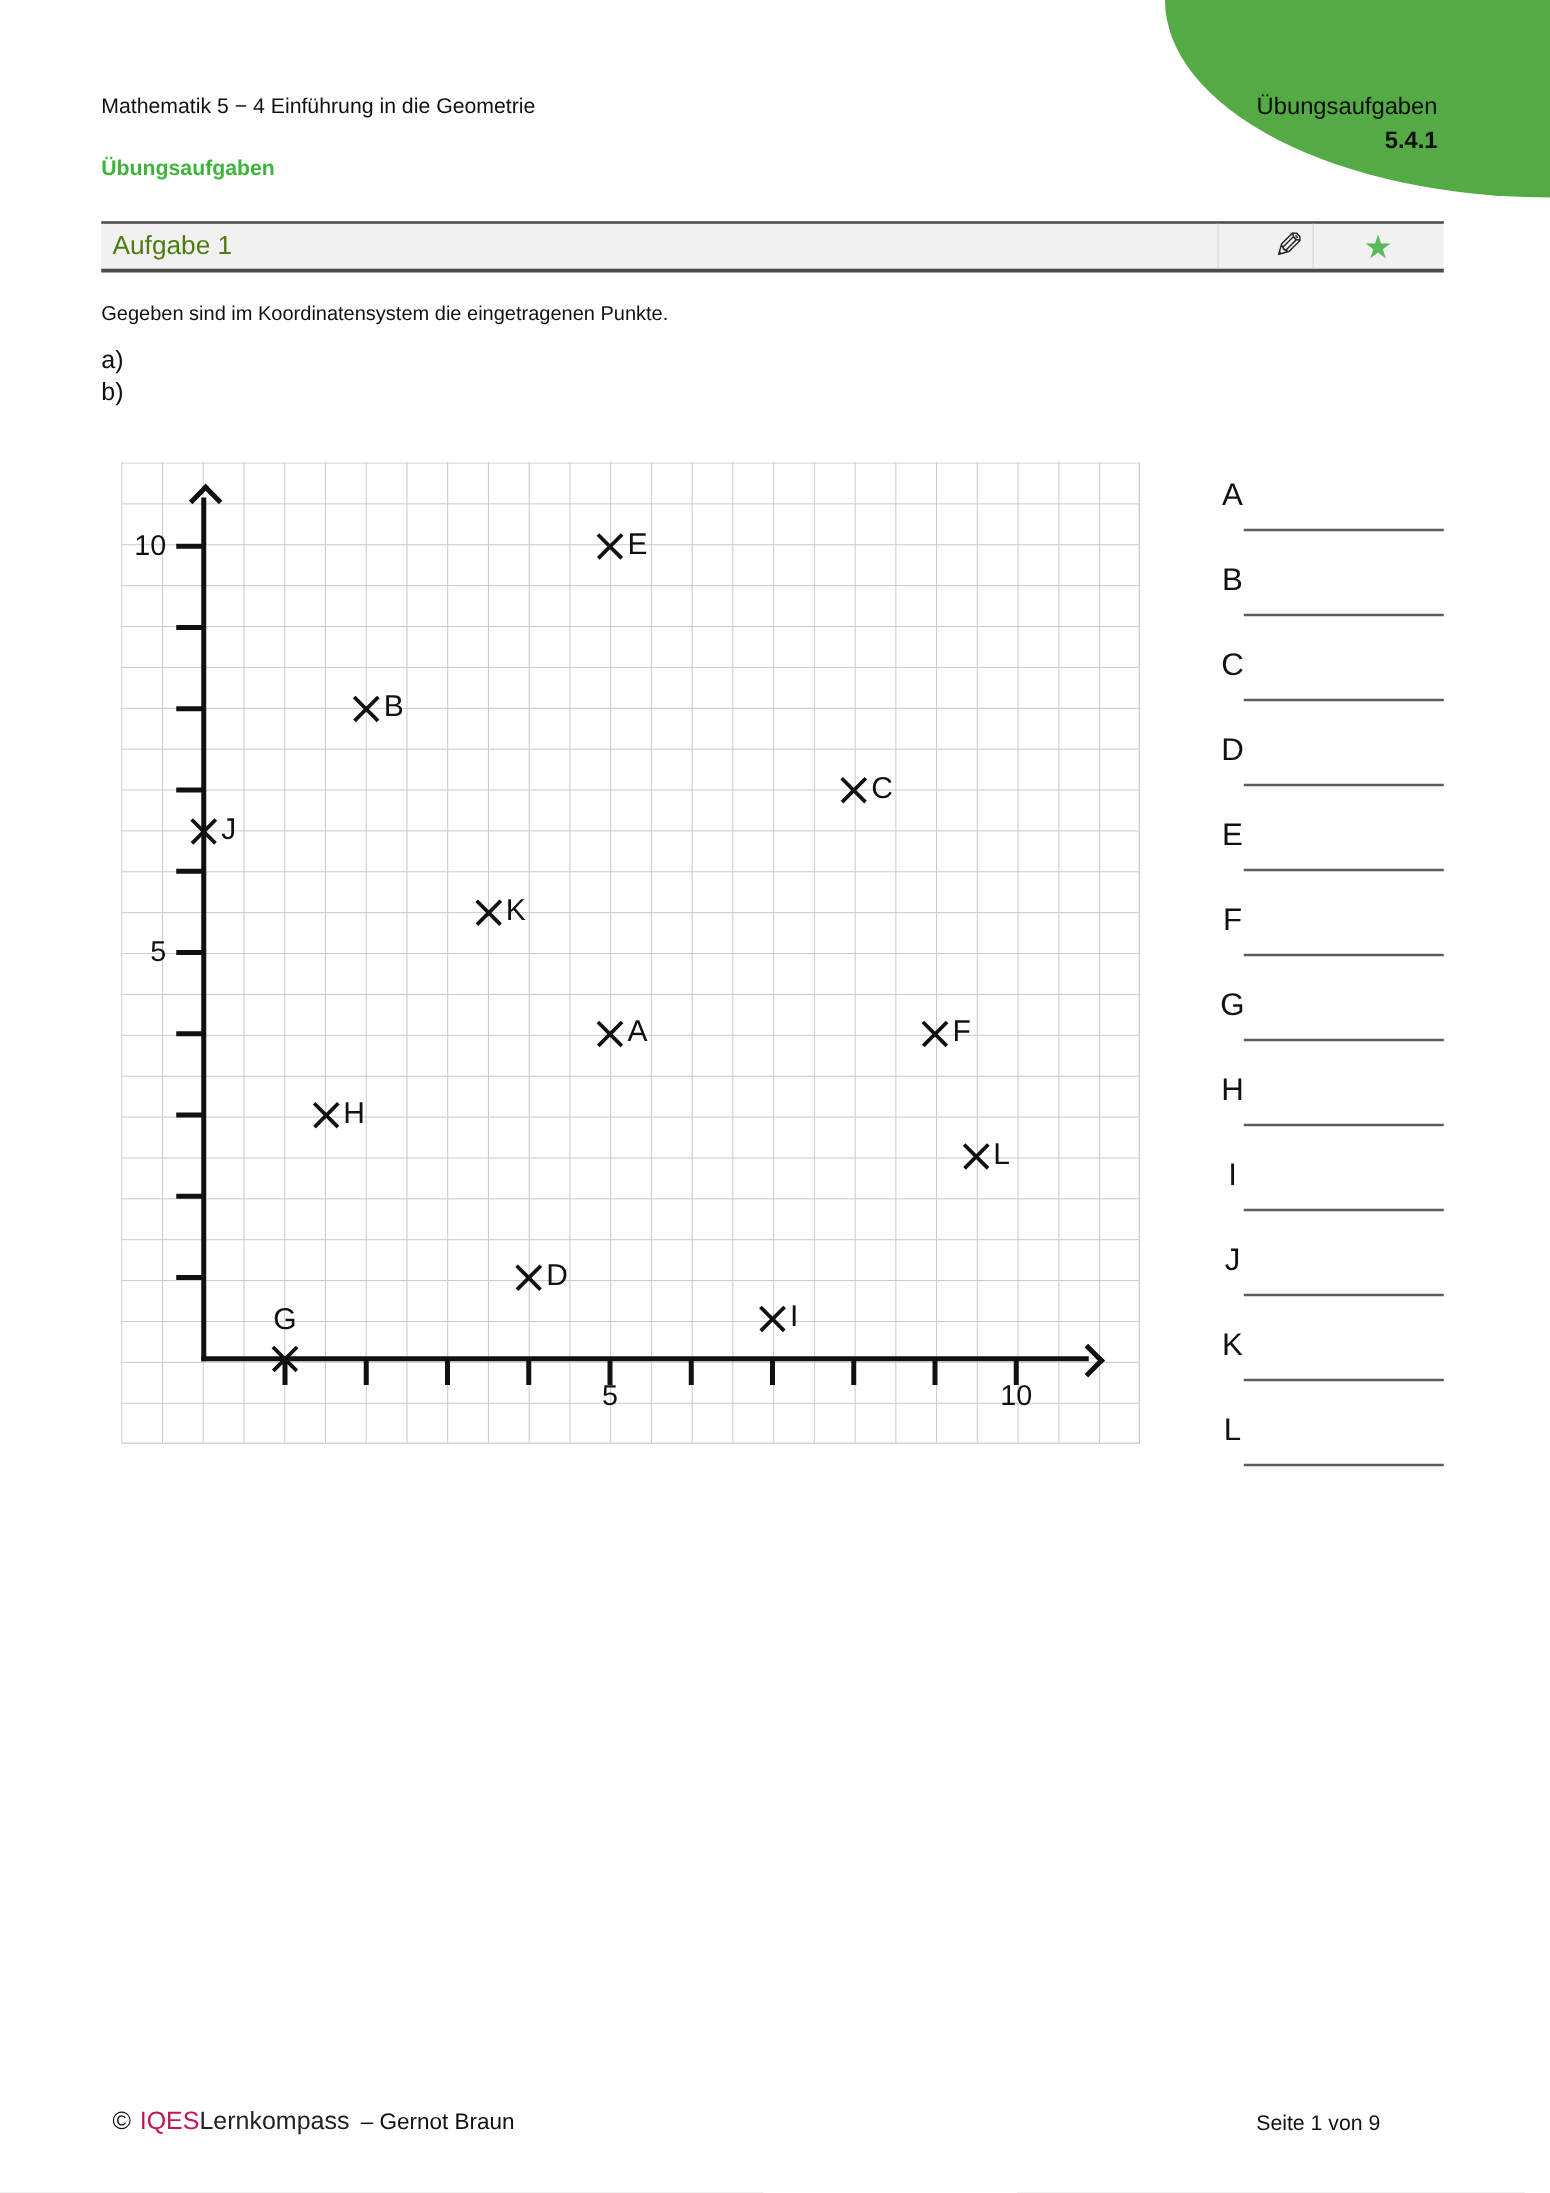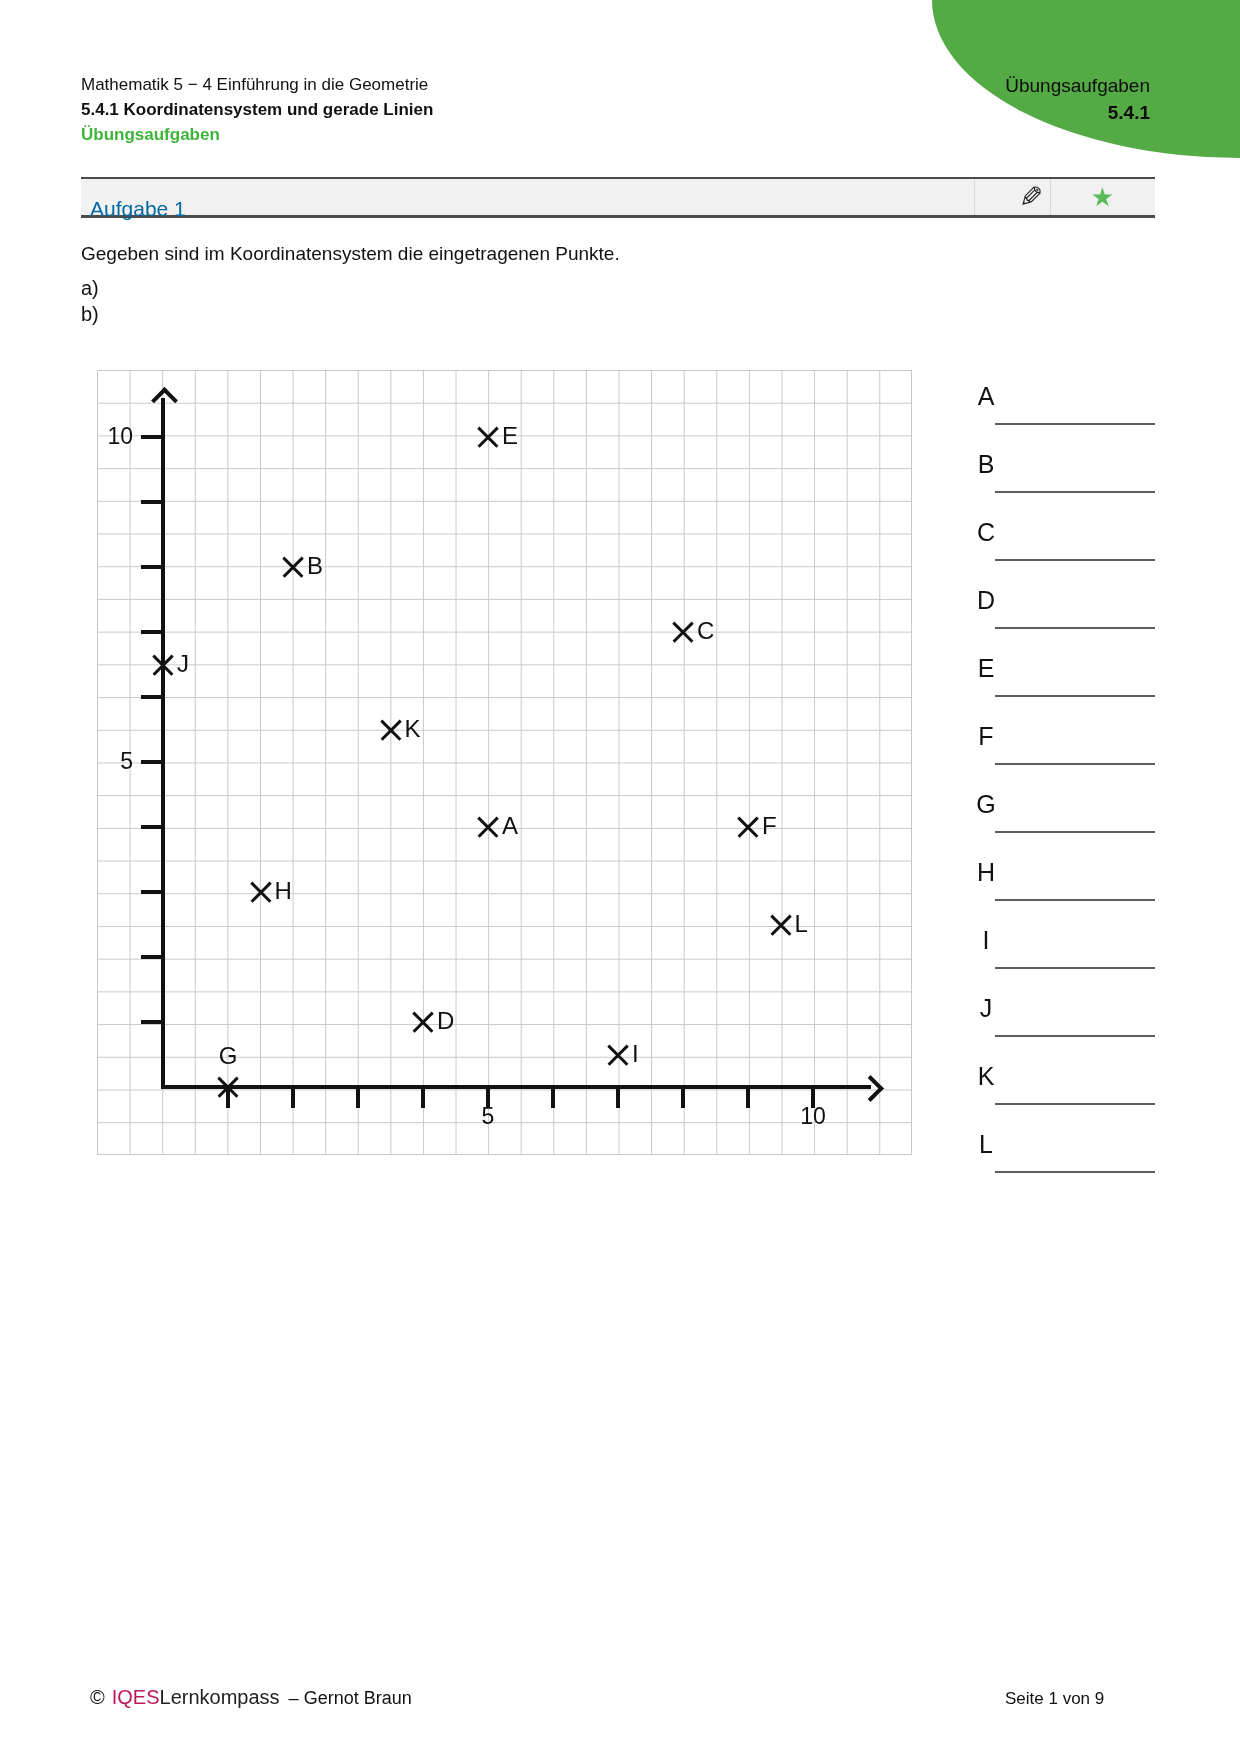--- a/index.html
+++ b/index.html
@@ -25,34 +25,34 @@
     font-size:19px;line-height:27px;color:#0d0d0d;
   }
   .badge-text .b2{font-weight:700;}
 
   
   .task-bar{
     position:absolute;left:81px;top:177px;width:1074px;height:41px;
     background:#f1f1f1;border-top:2px solid #4a4a4a;border-bottom:3px solid #4a4a4a;
     box-sizing:border-box;
   }
-  .task-title{position:absolute;left:9px;top:12px;height:36px;line-height:36px;font-size:21px;color:#0369a1;}
+  .task-title{position:absolute;left:9px;top:0;height:36px;line-height:36px;font-size:21px;color:#4d7c0f;}
   .task-divider{position:absolute;top:0;width:1px;height:36px;background:#d7d7d7;}
   .div1{left:893px;} .div2{left:969px;}
   .pencil{
     position:absolute;left:905px;top:-1px;width:90px;height:38px;text-align:center;
     font-size:29px;line-height:38px;transform:scaleX(-1);color:#222;
   }
   .star{
     position:absolute;left:969px;top:0;width:105px;height:36px;text-align:center;
     font-size:26px;line-height:36px;color:#5bb95b;
   }
 
   
-  .intro{position:absolute;left:81px;top:243px;font-size:19px;}
+  .intro{position:absolute;left:81px;top:243px;font-size:16px;}
   .t-label{position:absolute;left:81px;font-size:20px;}
   .t-text{position:absolute;left:115px;font-size:20px;white-space:nowrap;}
   .row-a{top:277px;} .row-b{top:303px;} .row-b2{top:329px;}
 
   
   .grid{
     position:absolute;left:97px;top:370px;width:815px;height:785px;
     background-image:
       linear-gradient(to right,#c9c9c9 1px,transparent 1px),
       linear-gradient(to bottom,#c9c9c9 1px,transparent 1px);
@@ -92,21 +92,20 @@
   .footer-left .brand{color:#222;}
   .footer-left .author-part{font-size:18px;margin-left:9px;}
   .footer-right{position:absolute;left:1005px;top:1689px;width:150px;text-align:left;font-size:17px;color:#111;}
 </style>
 </head>
 <body>
 
 <div class="page">
 
   <div class="hdr-line hdr-1">Mathematik 5 − 4 Einführung in die Geometrie</div>
-  <div class="hdr-line hdr-2">5.4.1 Koordinatensystem und gerade Linien</div>
   <div class="hdr-line hdr-3">Übungsaufgaben</div>
 
   <div class="badge"></div>
   <div class="badge-text">
     <div class="b1">Übungsaufgaben</div>
     <div class="b2">5.4.1</div>
   </div>
 
   <div class="task-bar">
     <div class="task-title">Aufgabe 1</div>

